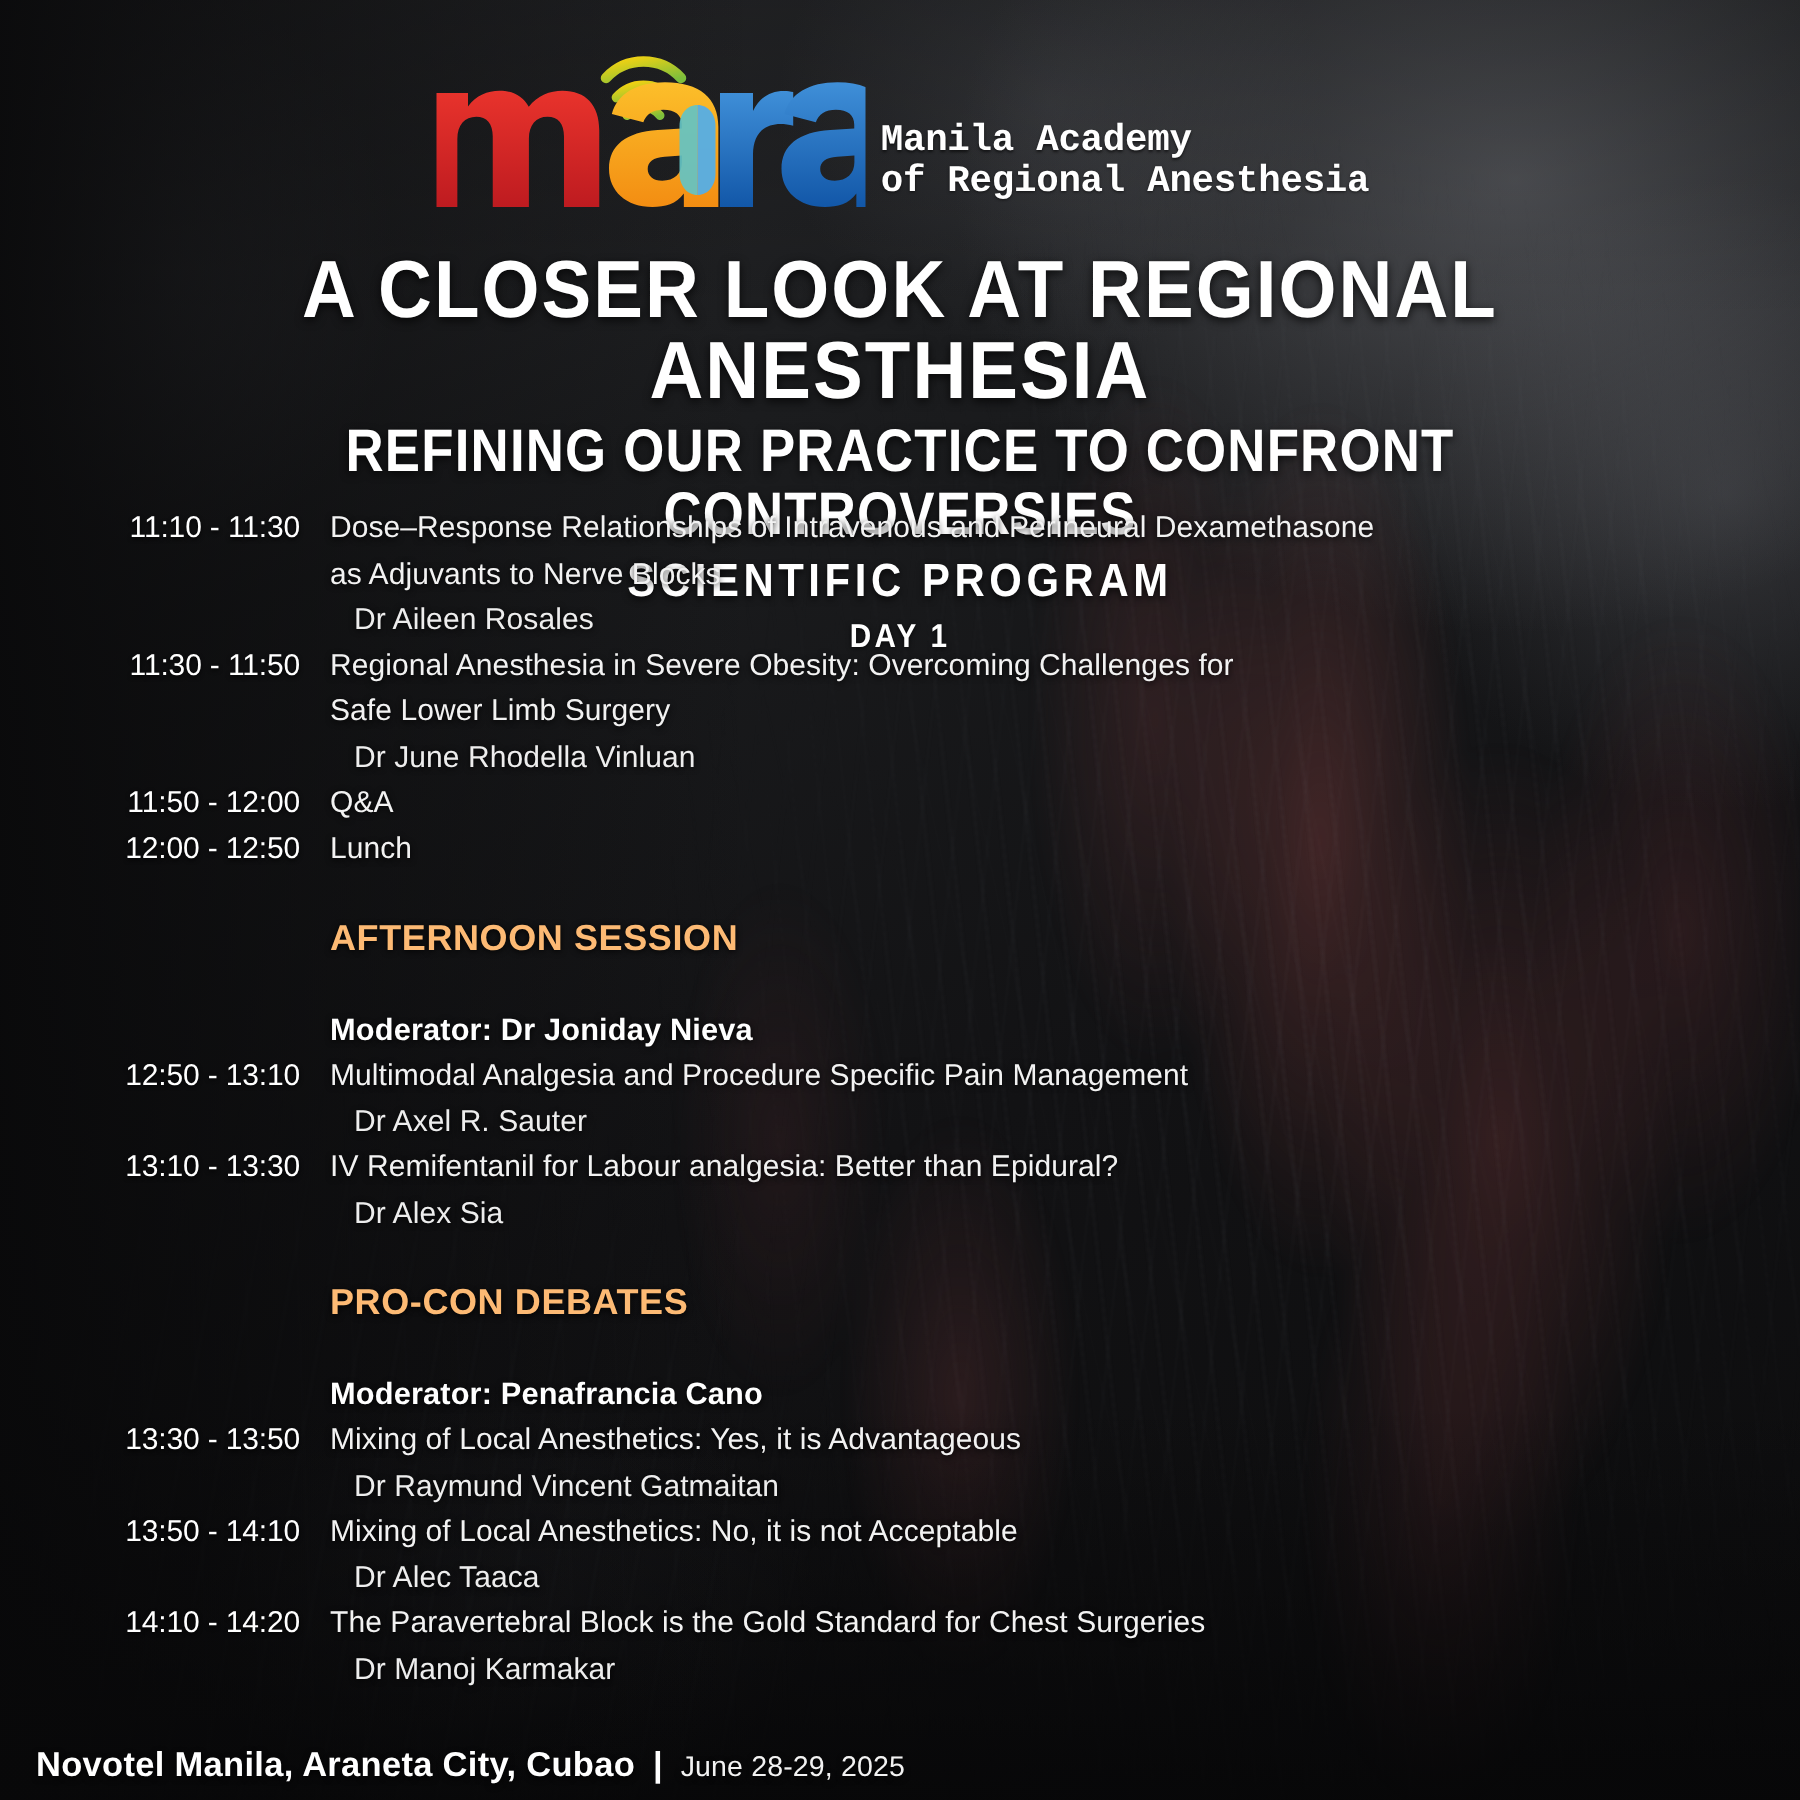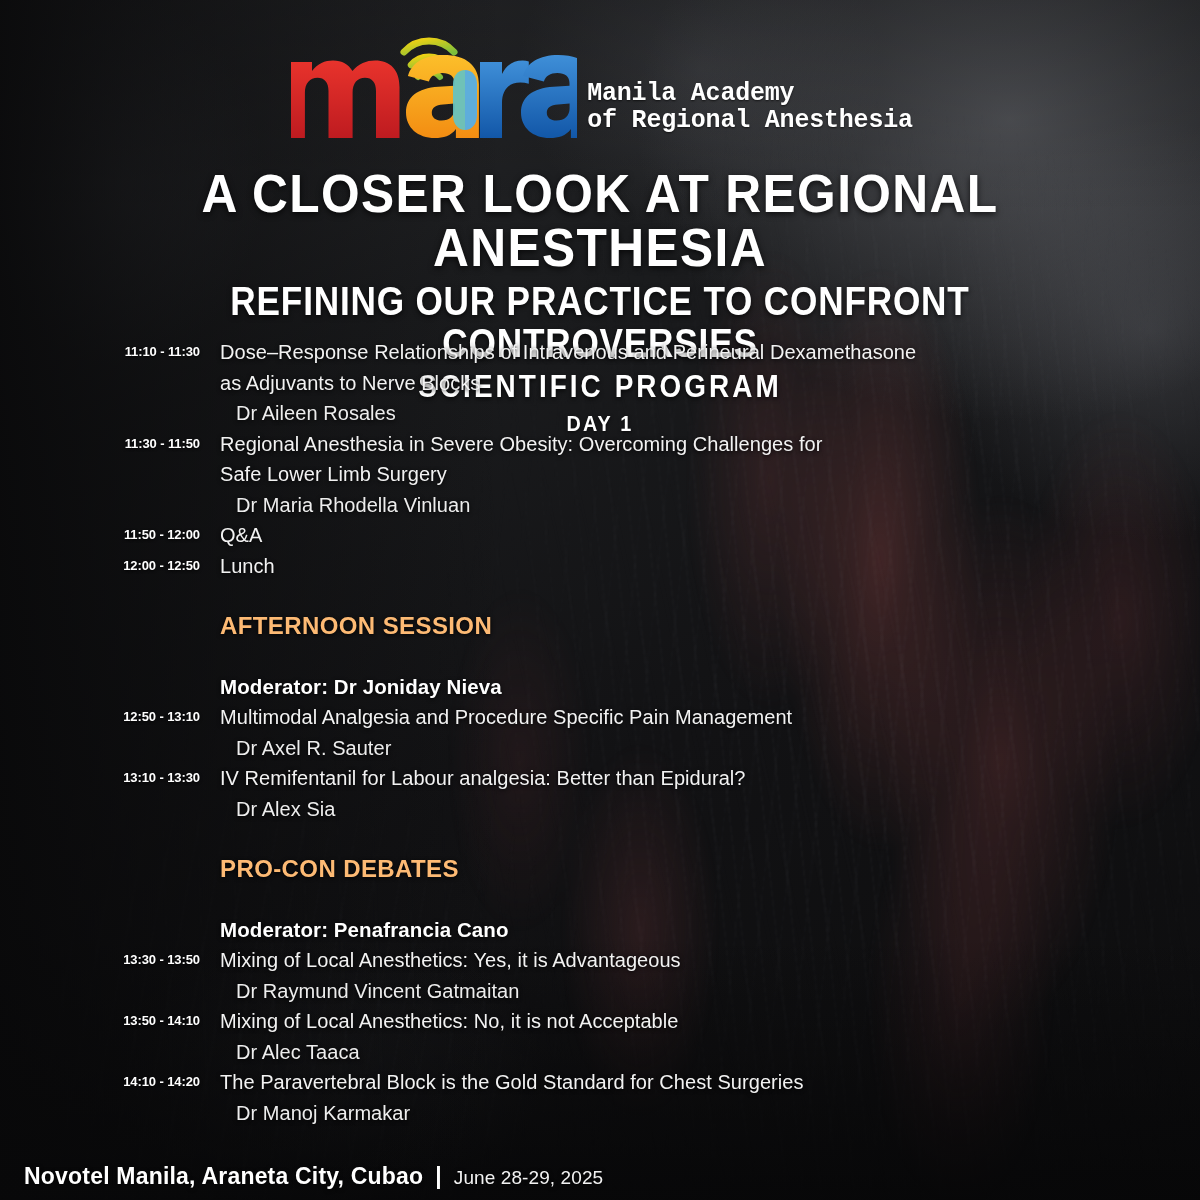--- a/index.html
+++ b/index.html
@@ -155,22 +155,22 @@
   }
   .row {
     display: flex;
     align-items: flex-start;
     min-height: 30px;
   }
   .row-time {
     flex: 0 0 138px;
     width: 138px;
     text-align: right;
-    font-size: 13px;
-    font-weight: bold;
+    font-size: 20px;
+    font-weight: normal;
     line-height: 30.5px;
     color: #ffffff;
     letter-spacing: -0.1px;
     text-shadow: 0 1px 3px rgba(0,0,0,0.85);
     white-space: nowrap;
   }
   .row-body {
     flex: 1 1 auto;
     padding-left: 20px;
   }
@@ -307,21 +307,21 @@
           <div class="row-line">Dose–Response Relationships of Intravenous and  Perineural Dexamethasone</div>
           <div class="row-line">as Adjuvants to Nerve Blocks</div>
           <div class="row-line speaker">Dr Aileen Rosales</div>
         </div>
       </div>
       <div class="row">
         <div class="row-time">11:30 - 11:50</div>
         <div class="row-body">
           <div class="row-line">Regional Anesthesia in Severe Obesity: Overcoming Challenges for</div>
           <div class="row-line">Safe Lower Limb Surgery</div>
-          <div class="row-line speaker">Dr Maria Rhodella Vinluan</div>
+          <div class="row-line speaker">Dr June Rhodella Vinluan</div>
         </div>
       </div>
       <div class="row">
         <div class="row-time">11:50 - 12:00</div>
         <div class="row-body">
           <div class="row-line">Q&amp;A</div>
         </div>
       </div>
       <div class="row">
         <div class="row-time">12:00 - 12:50</div>

